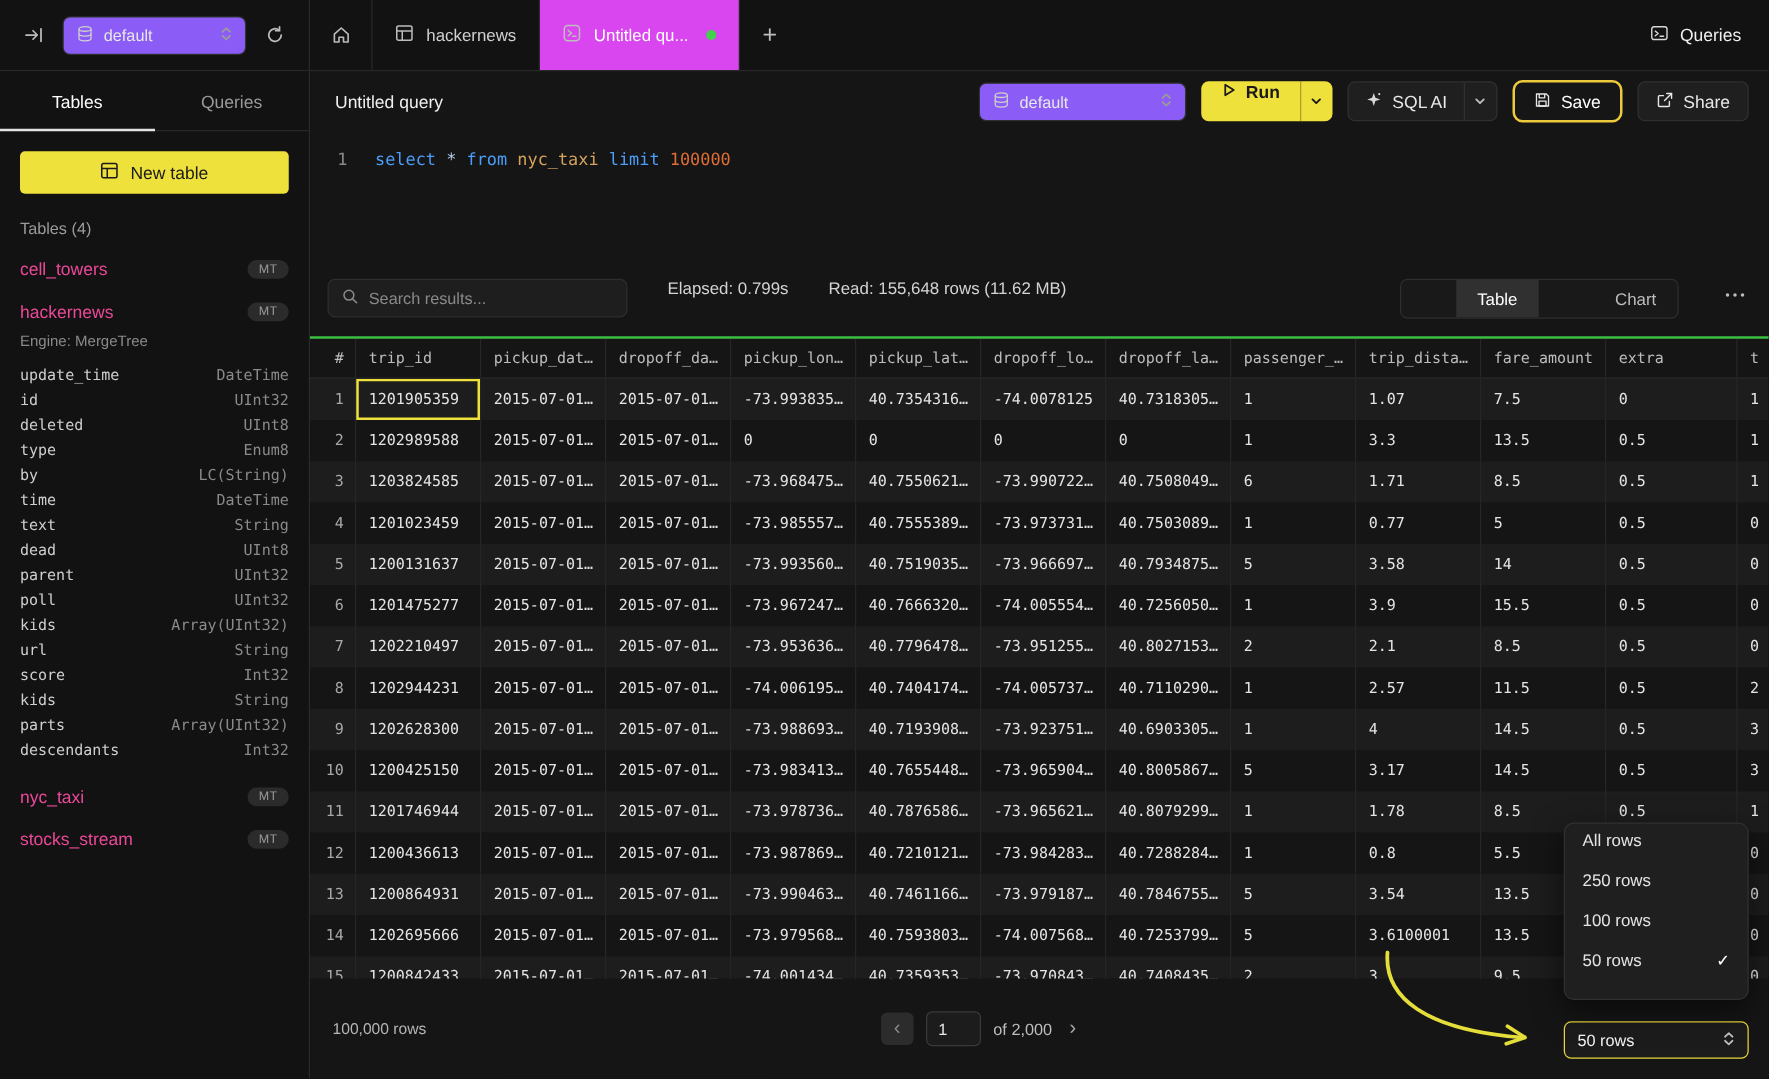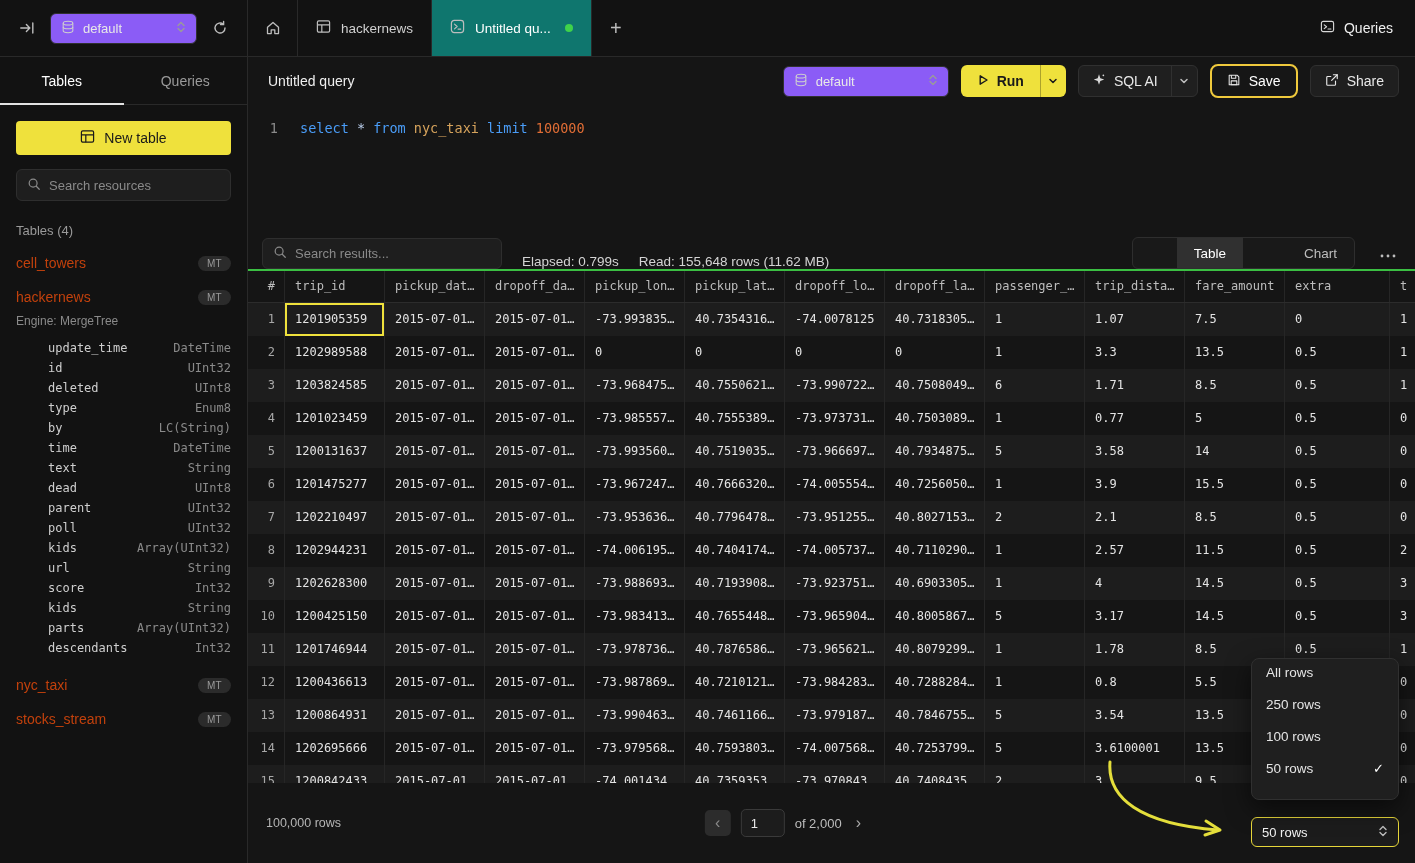--- a/index.html
+++ b/index.html
@@ -11,72 +11,72 @@
 
   
   .topbar{position:absolute;top:0;left:0;width:100%;height:57px;background:#121212;border-bottom:1px solid #292929;display:flex;align-items:stretch;}
   .topbar-left{width:248px;flex:0 0 248px;display:flex;align-items:center;gap:10px;padding:0 14px;border-right:1px solid #292929;}
   .icon-btn{display:flex;align-items:center;justify-content:center;width:26px;height:26px;border-radius:5px;}
   .db-select{display:flex;align-items:center;gap:8px;background:#8b5cf6;border:1px solid #303030;border-radius:6px;height:31px;padding:0 10px;font-size:13px;color:#e8e8e8;flex:1;}
   .db-select .grow{flex:1;text-align:left;}
   .tabstrip{flex:1;display:flex;align-items:stretch;min-width:0;}
   .home-btn{width:50px;display:flex;align-items:center;justify-content:center;border-right:1px solid #292929;}
   .tab{display:flex;align-items:center;gap:10px;padding:0 18px;border-right:1px solid #292929;color:#d0d0d0;font-size:13.5px;cursor:pointer;white-space:nowrap;}
-  .tab.active{background:#0f766e;color:#fff;}
+  .tab.active{background:#d946ef;color:#fff;}
   .green-dot{width:8px;height:8px;border-radius:50%;background:#3fd24a;margin-left:4px;}
   .plus-btn{width:48px;display:flex;align-items:center;justify-content:center;font-size:20px;color:#bdbdbd;}
   .topbar-right{margin-left:auto;display:flex;align-items:center;padding:0 22px;}
   .queries-btn{display:flex;align-items:center;gap:9px;color:#f0f0f0;font-size:14px;}
 
   
   .sidebar{position:absolute;left:0;top:57px;width:248px;bottom:0;background:#121212;border-right:1px solid #292929;display:flex;flex-direction:column;overflow:hidden;}
   .sidebar-tabs{display:flex;height:48px;border-bottom:1px solid #292929;flex:0 0 48px;}
   .sidebar-tab{flex:1;display:flex;align-items:center;justify-content:center;font-size:14px;color:#9a9a9a;position:relative;cursor:pointer;}
   .sidebar-tab.active{color:#ffffff;}
   .sidebar-tab.active::after{content:"";position:absolute;bottom:-1px;left:0;right:0;height:2px;background:#e2e2e2;}
   .new-table{margin:16px 16px 14px;height:34px;background:#efe13c;color:#1a1a1a;border-radius:4px;display:flex;align-items:center;justify-content:center;gap:9px;font-size:14px;font-weight:500;flex:0 0 34px;}
   .sidebar-search{margin:0 16px 16px;height:32px;background:#1e1e1e;border:1px solid #2e2e2e;border-radius:6px;display:flex;align-items:center;gap:8px;padding:0 10px;flex:0 0 32px;}
   .sidebar-search input{width:100%;font-size:13px;}
   .sidebar-search input::placeholder{color:#8a8a8a;}
   .tables-section{padding:0 16px;flex:1;overflow:hidden;}
   .section-label{color:#9a9a9a;font-size:13px;margin:6px 0 8px;}
   .table-item{display:flex;align-items:center;justify-content:space-between;height:34px;cursor:pointer;}
-  .table-name{color:#c2410c;font-size:14px;}
+  .table-name{color:#ec4899;font-size:14px;}
   .badge{background:#2b2b2b;color:#9a9a9a;font-size:10px;padding:2px 9px;border-radius:10px;letter-spacing:.3px;}
   .engine-label{color:#8a8a8a;font-size:12px;margin:0 0 10px;}
-  .cols{margin-bottom:10px;margin-left:32px;}
+  .cols{margin-bottom:10px;}
   .col-row{display:flex;justify-content:space-between;align-items:center;height:20px;font-family:"DejaVu Sans Mono",monospace;font-size:12px;}
   .col-name{color:#cfcfcf;}
   .col-type{color:#8a8a8a;}
 
   
   .main{position:absolute;left:248px;top:57px;right:0;bottom:0;display:flex;flex-direction:column;}
   .query-header{height:48px;flex:0 0 48px;display:flex;align-items:center;gap:12px;padding:0 16px 0 20px;}
   .query-title{font-size:14px;color:#f0f0f0;margin-right:auto;}
   .hdr-db{flex:0 0 auto;width:166px;}
   .run-group{display:flex;height:32px;border-radius:6px;overflow:hidden;background:#efe13c;color:#1a1a1a;}
-  .run-btn{display:flex;align-items:center;gap:8px;padding:0 16px;font-weight:600;font-size:14px;color:#1a1a1a;}
+  .run-btn{display:flex;gap:8px;padding:0 16px;font-weight:600;font-size:14px;color:#1a1a1a;}
   .run-caret{width:26px;display:flex;align-items:center;justify-content:center;border-left:1px solid rgba(0,0,0,.28);color:#1a1a1a;}
   .dark-group{display:flex;height:32px;border-radius:6px;overflow:hidden;background:#1f1f1f;border:1px solid #303030;color:#e8e8e8;}
   .sqlai-btn{display:flex;align-items:center;gap:8px;padding:0 13px;font-size:14px;}
   .sqlai-caret{width:26px;display:flex;align-items:center;justify-content:center;border-left:1px solid #303030;color:#bdbdbd;}
   .save-btn{display:flex;align-items:center;gap:8px;height:34px;padding:12px 15px;border:2px solid #efc93c;border-radius:8px;font-size:14px;color:#fff;background:#161616;}
   .share-btn{display:flex;align-items:center;gap:8px;height:32px;padding:0 14px;background:#1f1f1f;border:1px solid #303030;border-radius:6px;font-size:14px;}
 
   .editor{flex:0 0 118px;padding-top:14px;font-family:"DejaVu Sans Mono",monospace;font-size:13.5px;cursor:text;}
   .code-line{display:flex;line-height:18px;}
   .gutter{flex:0 0 44px;text-align:right;padding-right:14px;color:#8a8a8a;}
   .code{padding-left:8px;white-space:pre;}
   .tok-keyword{color:#4a9df8;}
   .tok-identifier{color:#d6a35c;}
   .tok-number{color:#e06d35;}
   .tok-operator{color:#b9cdea;}
   .tok-plain{color:#d8d8d8;}
 
-  .results-toolbar{flex:0 0 46px;display:flex;align-items:flex-end;gap:20px;padding:0 14px;}
+  .results-toolbar{flex:0 0 46px;display:flex;align-items:flex-start;gap:32px;padding:0 14px;}
   .results-search{width:240px;height:31px;background:#1e1e1e;border:1px solid #2e2e2e;border-radius:6px;display:flex;align-items:center;gap:8px;padding:0 10px;}
   .results-search input{width:100%;font-size:13px;}
   .results-search input::placeholder{color:#8a8a8a;}
   .stat{font-size:13.5px;color:#d4d4d4;white-space:nowrap;}
   .view-toggle{margin-left:auto;display:flex;background:#191919;border:1px solid #2e2e2e;border-radius:6px;overflow:hidden;height:32px;}
   .view-opt{padding:0 17px;display:flex;align-items:center;font-size:13.5px;color:#bdbdbd;margin-left:44px;}
   .view-opt.active{background:#303030;color:#fff;}
   .more-btn{width:26px;height:26px;display:flex;align-items:center;justify-content:center;}
 
   
@@ -183,27 +183,20 @@
       <div class="sidebar-tab active">Tables</div>
       <div class="sidebar-tab">Queries</div>
     </div>
     <button class="new-table">
       <span><svg width="15" height="15" viewBox="0 0 16 16" fill="none" stroke="#1a1a1a" stroke-width="1.3">
             <rect x="1.5" y="2" width="13" height="12" rx="1.5"></rect>
             <path d="M1.5 6.2h13M6.2 6.2V14"></path>
           </svg></span>
       <span>New table</span>
     </button>
-    <div class="sidebar-search">
-      <span><svg width="14" height="14" viewBox="0 0 16 16" fill="none" stroke="#8a8a8a" stroke-width="1.4" stroke-linecap="round">
-            <circle cx="7" cy="7" r="4.5"></circle>
-            <path d="m10.6 10.6 3.4 3.4"></path>
-          </svg></span>
-      <input placeholder="Search resources" style="">
-    </div>
     <div class="tables-section">
       <div class="section-label">Tables (4)</div>
       <div id="tables-host">
           <div class="table-item">
             <span class="table-name">cell_towers</span>
             <span class="badge">MT</span>
           </div>
           <div class="table-item">
             <span class="table-name">hackernews</span>
             <span class="badge">MT</span>

